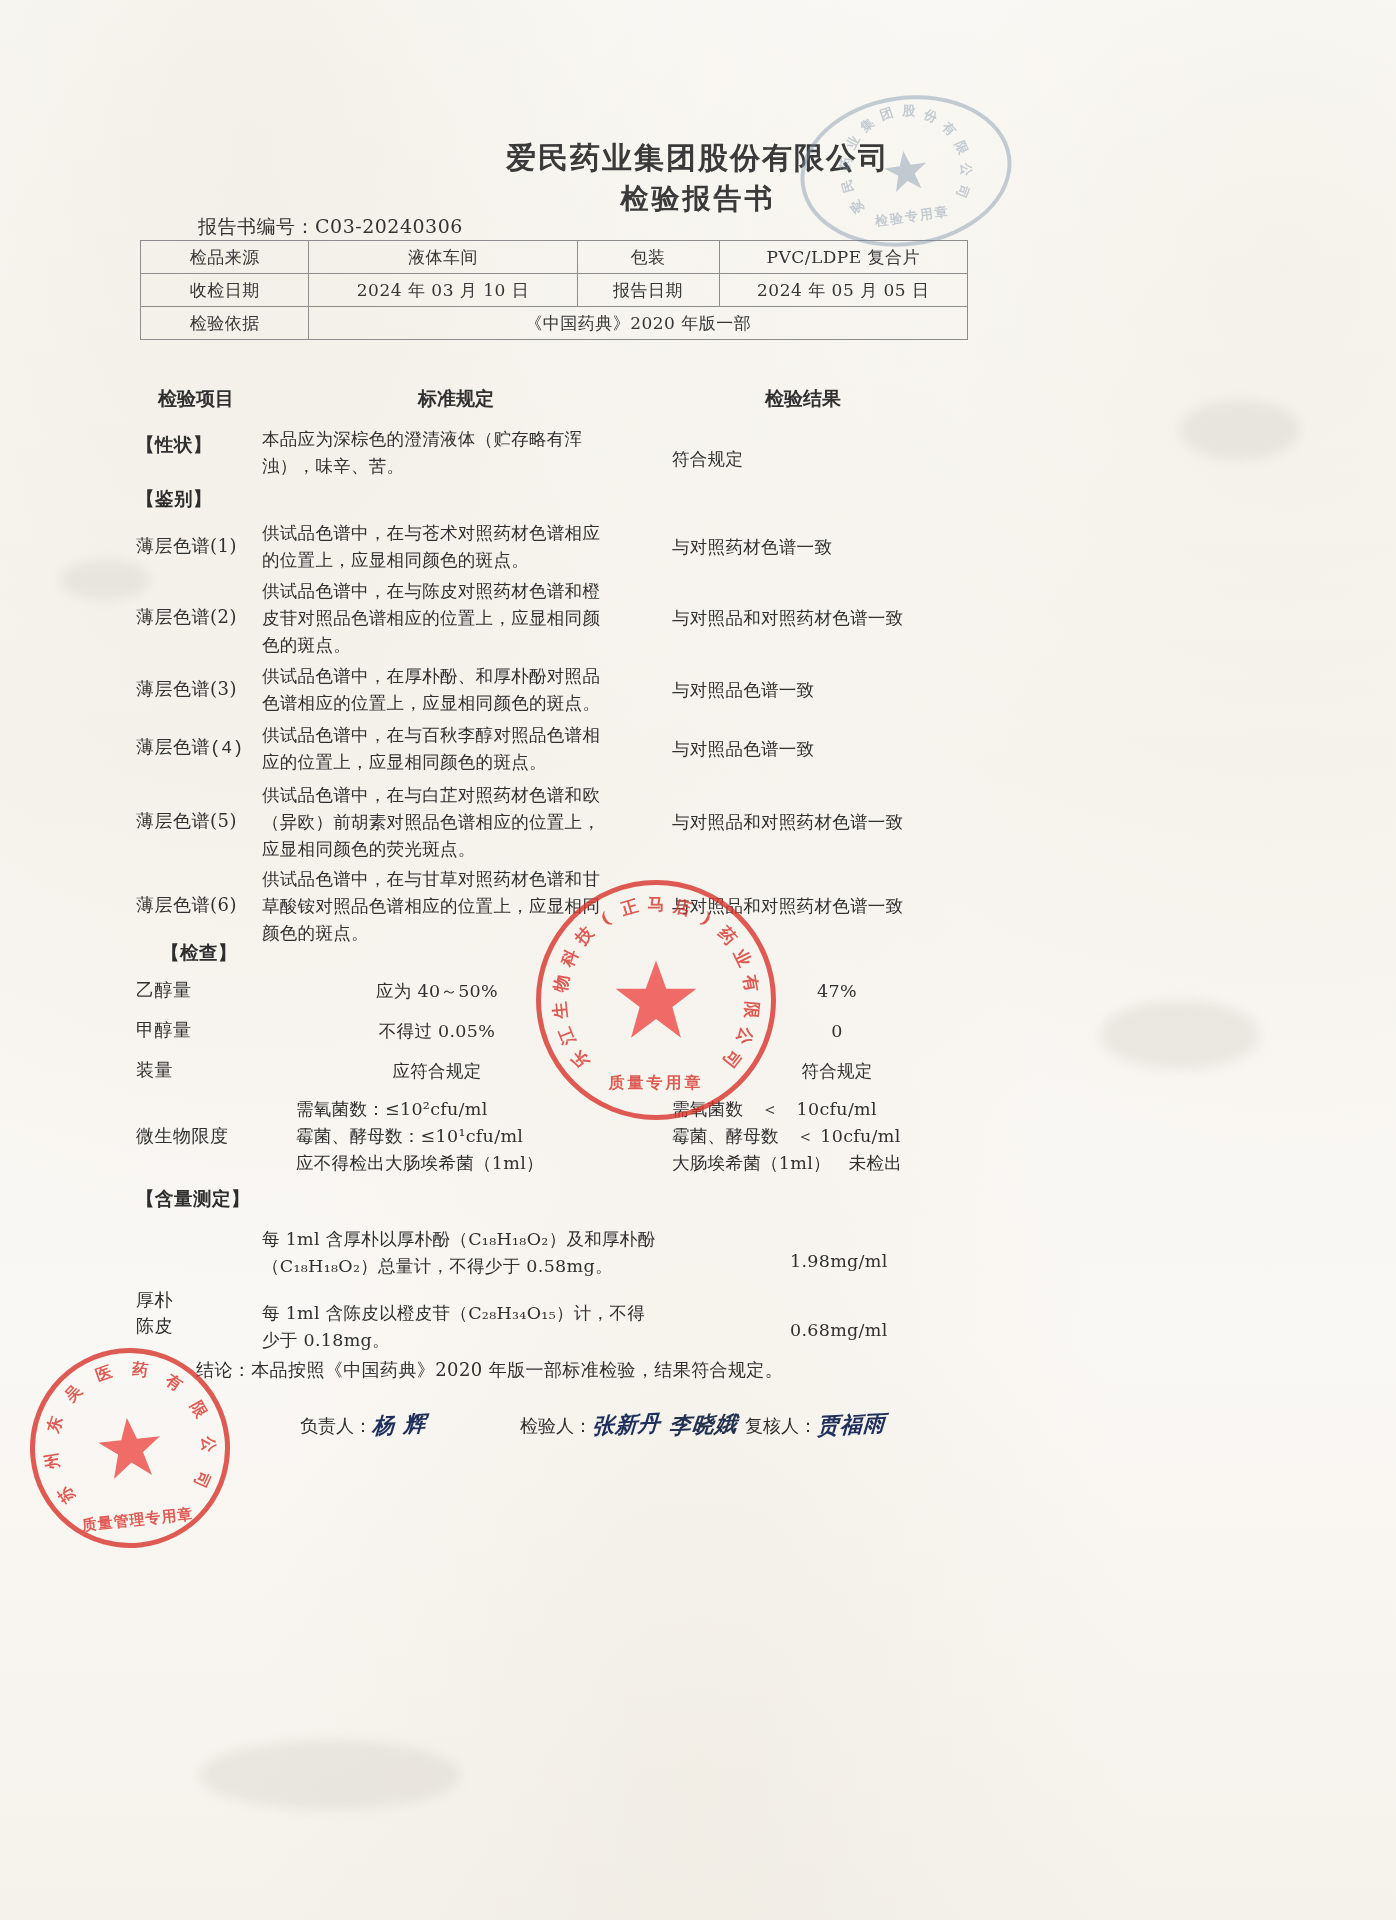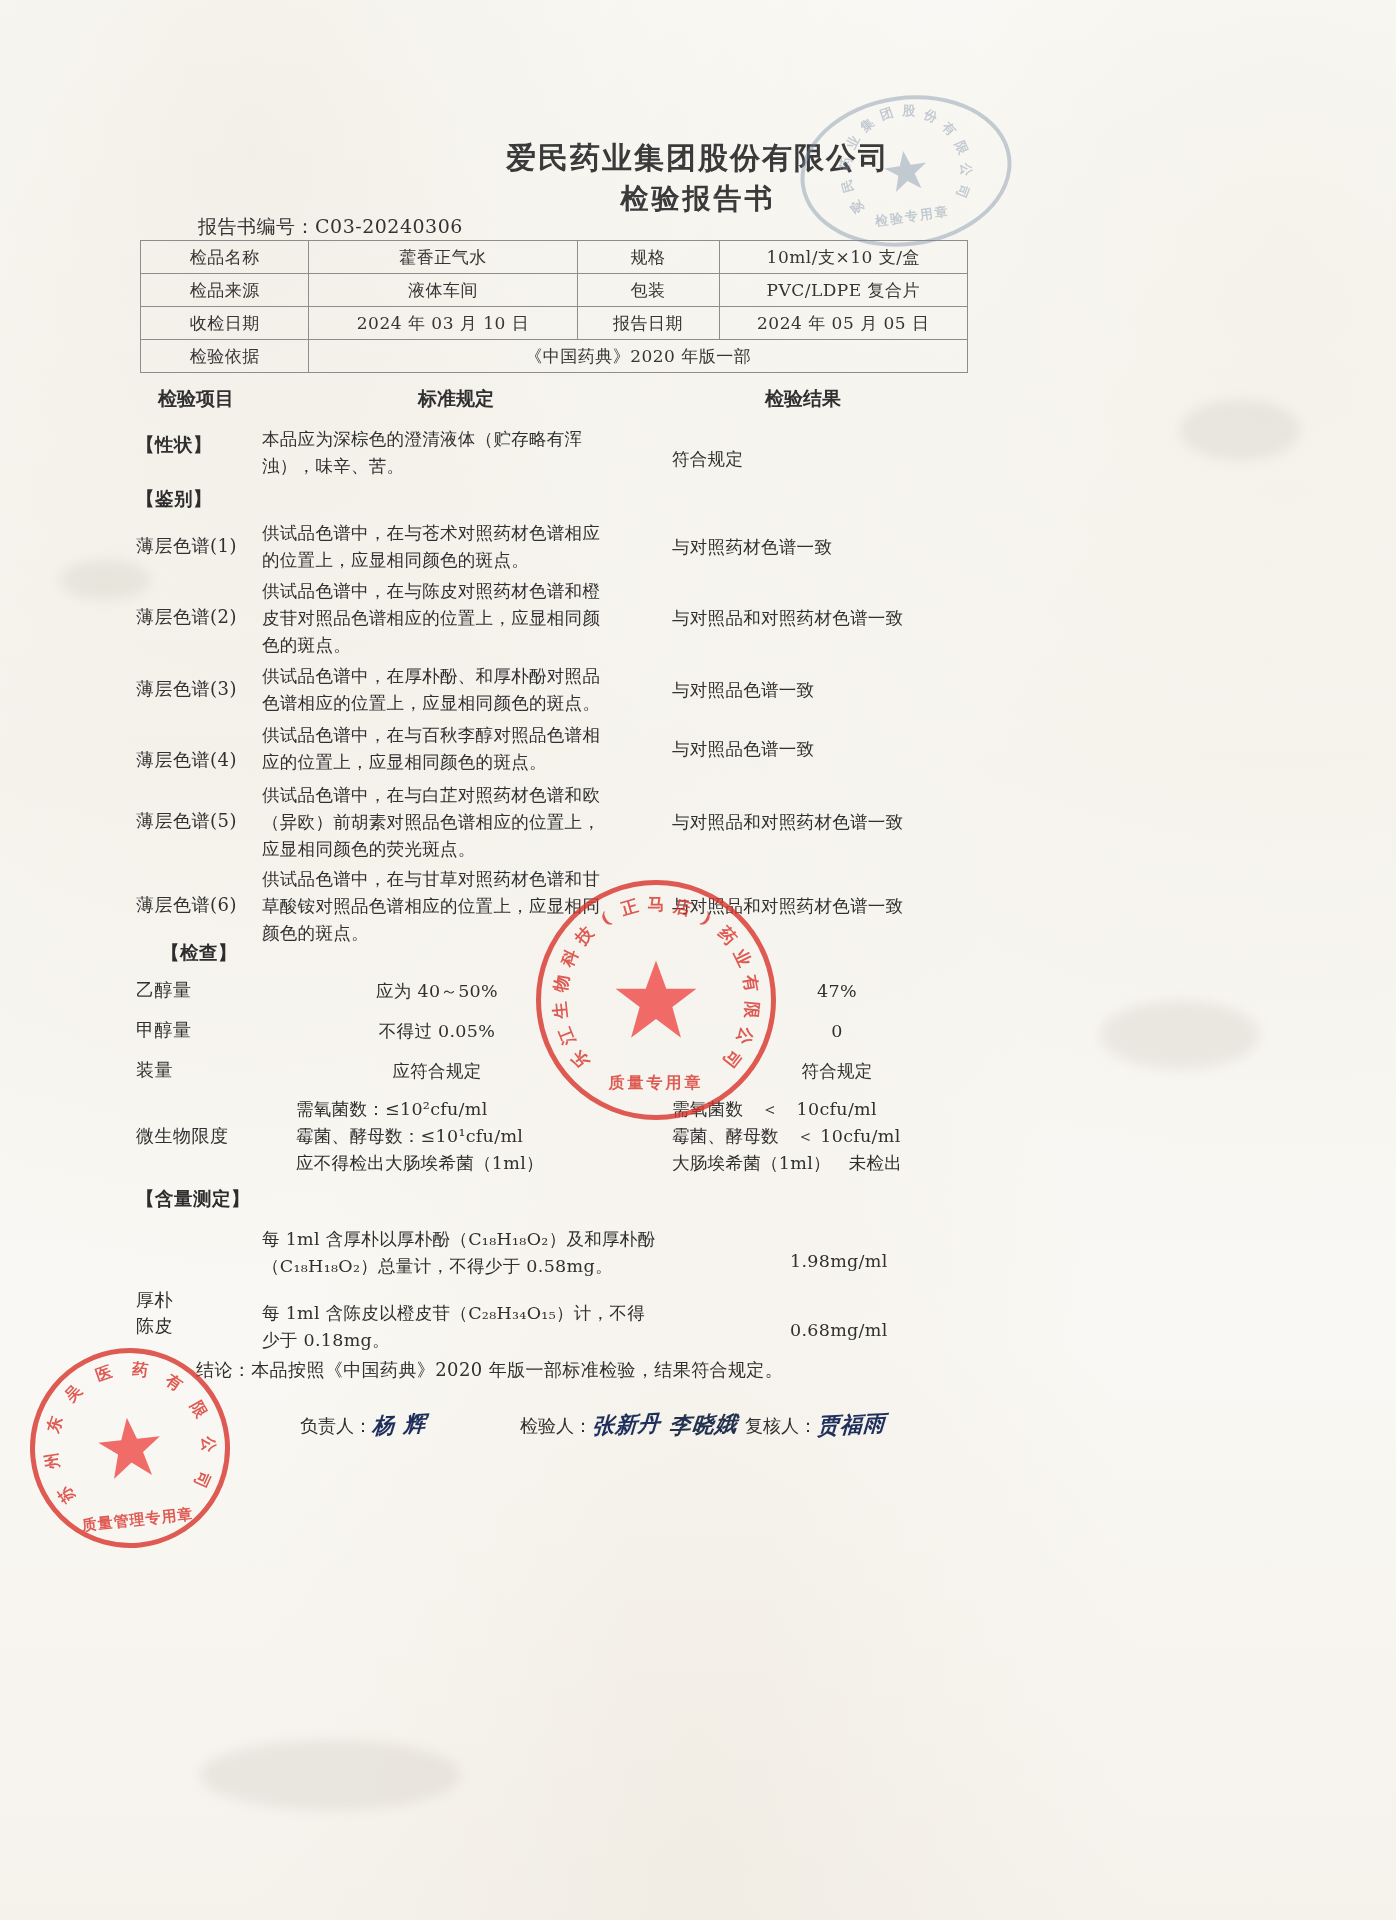--- a/index.html
+++ b/index.html
@@ -176,26 +176,20 @@
   <div class="smudge" style="left:200px;top:1740px;width:260px;height:70px;"></div>
 
   <div class="org-title">爱民药业集团股份有限公司</div>
   <div class="doc-title">检验报告书</div>
   <div class="report-no">
     <span>报告书编号：</span><span>C03-20240306</span>
   </div>
 
   <table class="info-table">
     <tbody>
-      <tr>
-        <td class="c1">检品名称</td>
-        <td class="c2">藿香正气水</td>
-        <td class="c3">规格</td>
-        <td class="c4">10ml/支×10 支/盒</td>
-      </tr>
       <tr>
         <td class="c1">检品来源</td>
         <td class="c2">液体车间</td>
         <td class="c3">包装</td>
         <td class="c4">PVC/LDPE 复合片</td>
       </tr>
       <tr>
         <td class="c1">收检日期</td>
         <td class="c2">2024 年 03 月 10 日</td>
         <td class="c3">报告日期</td>
@@ -249,21 +243,21 @@
     <div class="row" style="top:663px;">
       <span class="lbl" style="top:14px;">薄层色谱(3)</span>
       <span class="std">
         <span>供试品色谱中，在厚朴酚、和厚朴酚对照品</span><br>
         <span>色谱相应的位置上，应显相同颜色的斑点。</span>
       </span>
       <span class="res" style="top:14px;">与对照品色谱一致</span>
     </div>
 
     <div class="row" style="top:722px;">
-      <span class="lbl" style="top:26px;">薄层色谱(4)</span>
+      <span class="lbl" style="top:13px;font-family:Liberation Mono, monospace;">薄层色谱(4)</span>
       <span class="std">
         <span>供试品色谱中，在与百秋李醇对照品色谱相</span><br>
         <span>应的位置上，应显相同颜色的斑点。</span>
       </span>
       <span class="res" style="top:14px;">与对照品色谱一致</span>
     </div>
 
     <div class="row" style="top:782px;">
       <span class="lbl" style="top:27px;">薄层色谱(5)</span>
       <span class="std">

